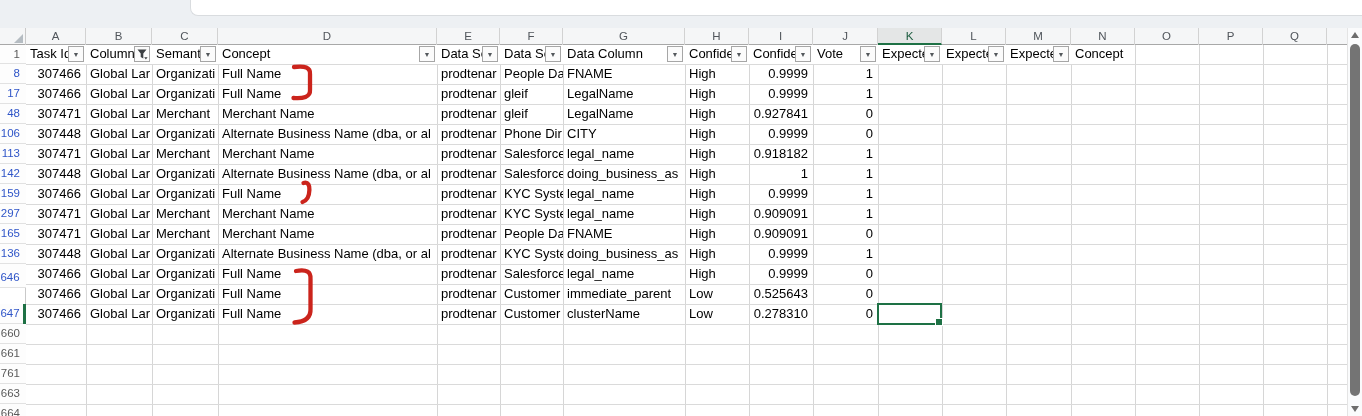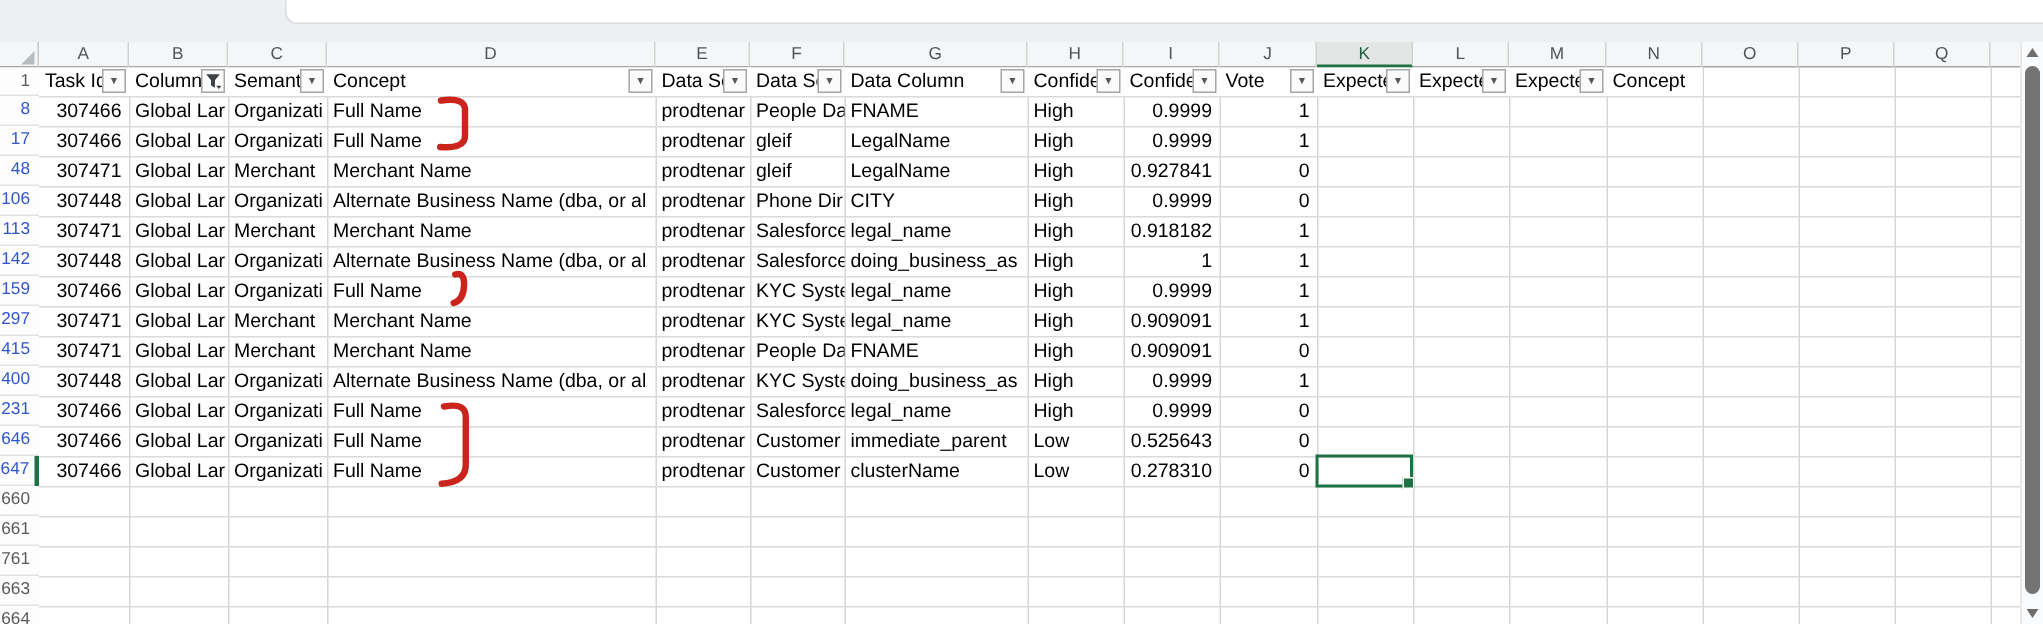--- a/index.html
+++ b/index.html
@@ -126,24 +126,24 @@
   <div id="rowheaders">
       <div class="rowhdr" style="top: 45px; height: 19px; line-height: 18px;">1</div>
       <div class="rowhdr filtered" style="top: 64px;">8</div>
       <div class="rowhdr filtered" style="top: 84px;">17</div>
       <div class="rowhdr filtered" style="top: 104px;">48</div>
       <div class="rowhdr filtered" style="top: 124px;">106</div>
       <div class="rowhdr filtered" style="top: 144px;">113</div>
       <div class="rowhdr filtered" style="top: 164px;">142</div>
       <div class="rowhdr filtered" style="top: 184px;">159</div>
       <div class="rowhdr filtered" style="top: 204px;">297</div>
-      <div class="rowhdr filtered" style="top: 224px;">415</div>
-      <div class="rowhdr filtered" style="top: 244px;">400</div>
+      <div class="rowhdr filtered" style="top: 224px;">165</div>
+      <div class="rowhdr filtered" style="top: 244px;">136</div>
       <div class="rowhdr filtered" style="top: 264px;">231</div>
-      <div class="rowhdr filtered" style="top: 284px;">646</div>
+      <div class="rowhdr filtered" style="top: 268px; text-align: center;">646</div>
       <div class="rowhdr filtered" style="top: 304px; text-align: center;">647</div>
       <div class="row-sel-accent" style="top: 304px; height: 20px;"></div>
       <div class="rowhdr" style="top: 324px;">660</div>
       <div class="rowhdr" style="top: 344px;">661</div>
       <div class="rowhdr" style="top: 364px;">761</div>
       <div class="rowhdr" style="top: 384px;">663</div>
       <div class="rowhdr" style="top: 404px;">664</div>
     </div>
 
   <div id="cells">

